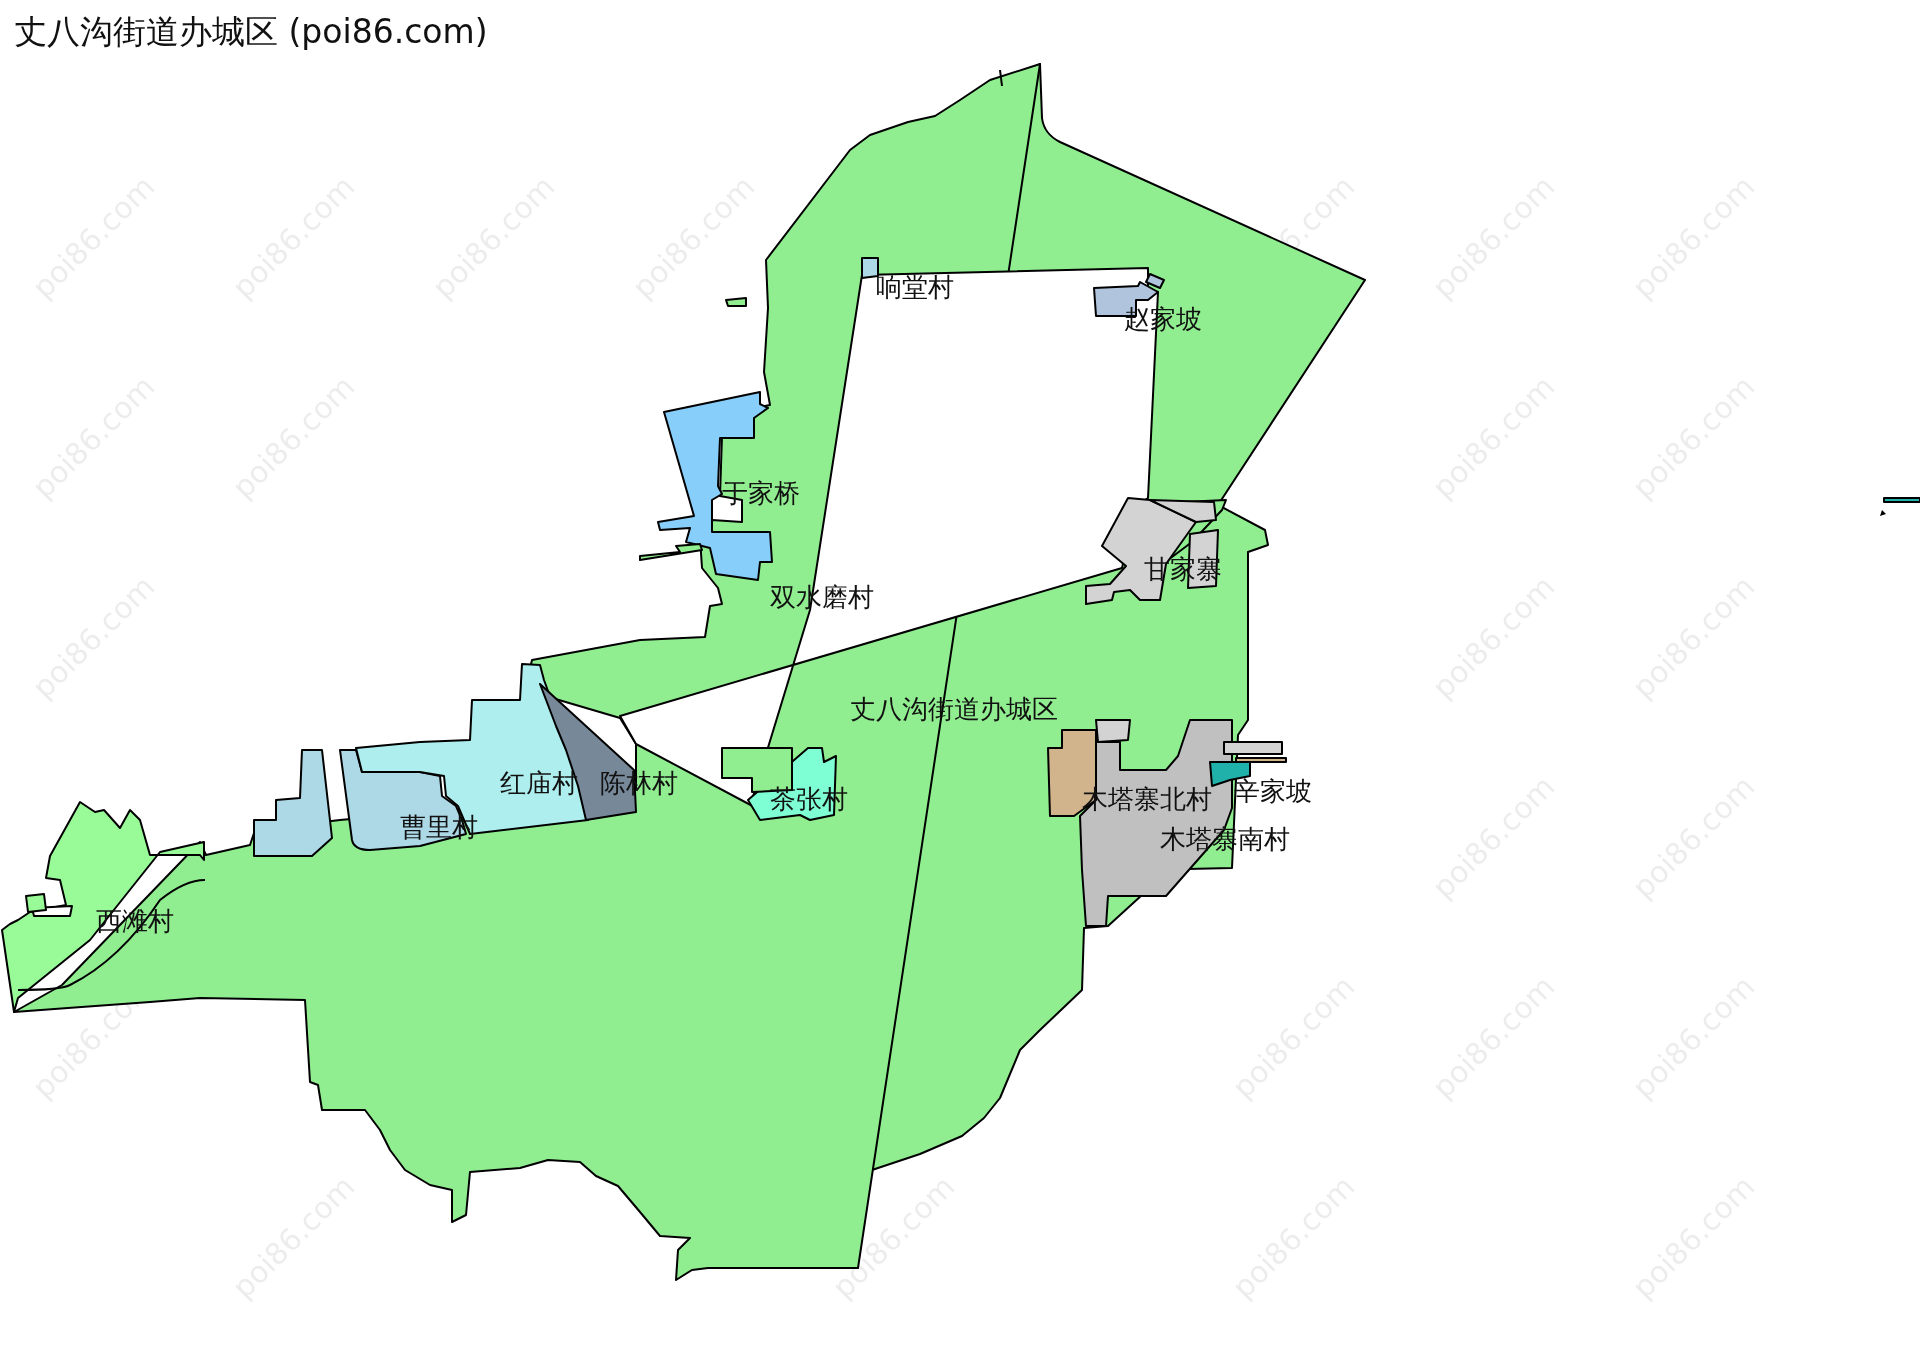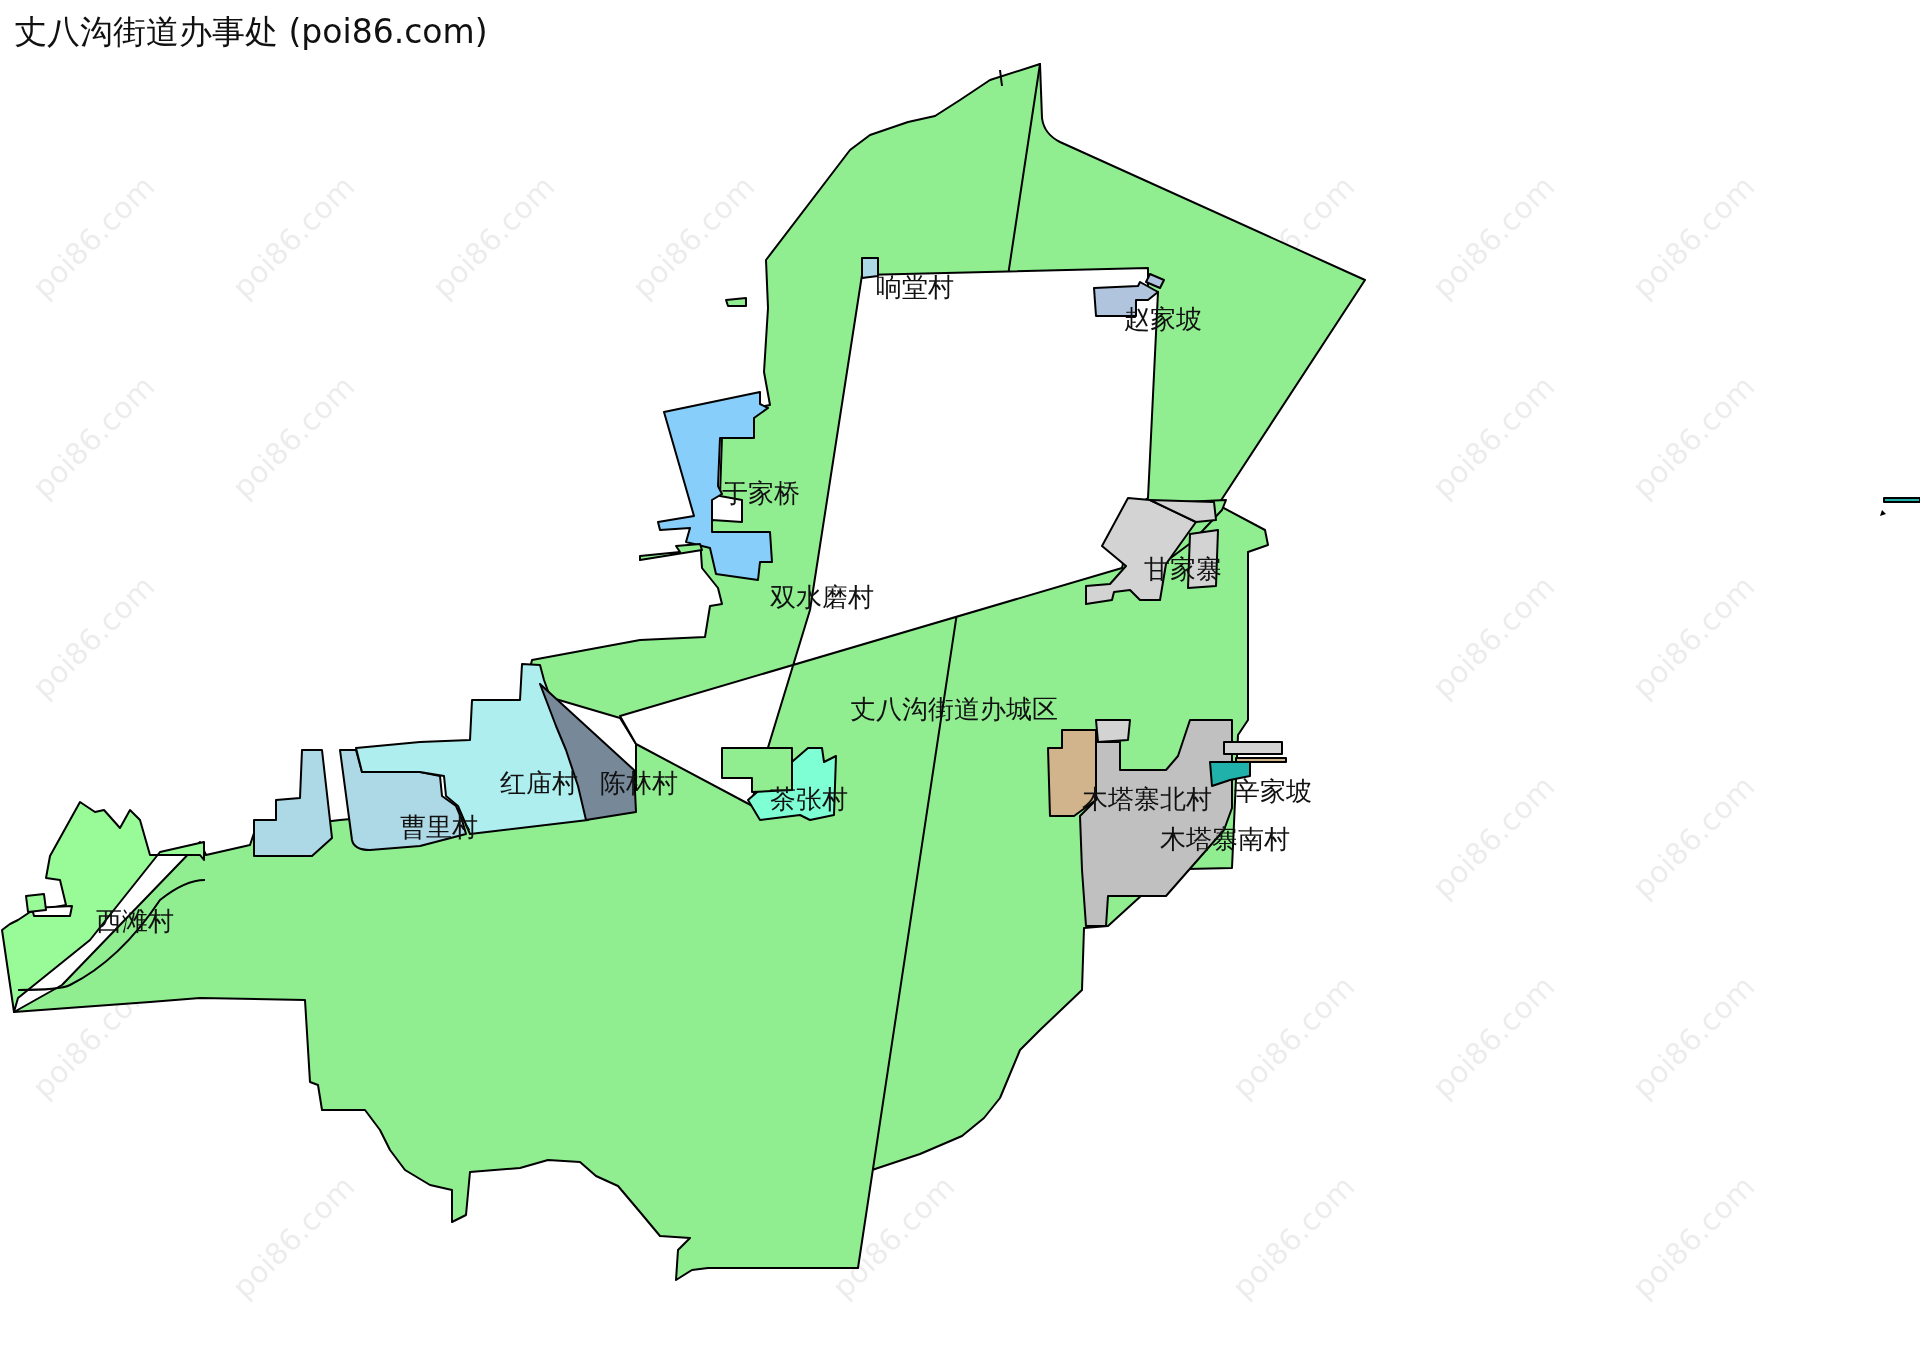--- a/index.html
+++ b/index.html
@@ -6,21 +6,21 @@
   body { width:1920px; height:1346px; position:relative; overflow:hidden; font-family:"DejaVu Sans","Liberation Sans",sans-serif; }
   #title { position:absolute; left:14px; top:10px; font-size:33px; color:#111; white-space:nowrap; }
   #map { position:absolute; left:0; top:0; width:1920px; height:1346px; }
   .lbl { font-family:"DejaVu Sans","Liberation Sans",sans-serif; font-size:26px; fill:#111; }
   .wm { font-family:"DejaVu Sans","Liberation Sans",sans-serif; font-size:30px; fill:#000; opacity:0.07; }
   .poly { stroke:#000; stroke-width:2; stroke-linejoin:round; }
 </style>
 </head>
 <body>
 
-<div id="title">丈八沟街道办事处 (poi86.com)</div>
+<div id="title">丈八沟街道办城区 (poi86.com)</div>
 
 <svg id="map" viewBox="0 0 1920 1346" xmlns="http://www.w3.org/2000/svg">
 
   <g>
     <text class="wm" transform="translate(45,300) rotate(-45)">poi86.com</text>
     <text class="wm" transform="translate(245,300) rotate(-45)">poi86.com</text>
     <text class="wm" transform="translate(445,300) rotate(-45)">poi86.com</text>
     <text class="wm" transform="translate(645,300) rotate(-45)">poi86.com</text>
     <text class="wm" transform="translate(845,300) rotate(-45)">poi86.com</text>
     <text class="wm" transform="translate(1045,300) rotate(-45)">poi86.com</text>

